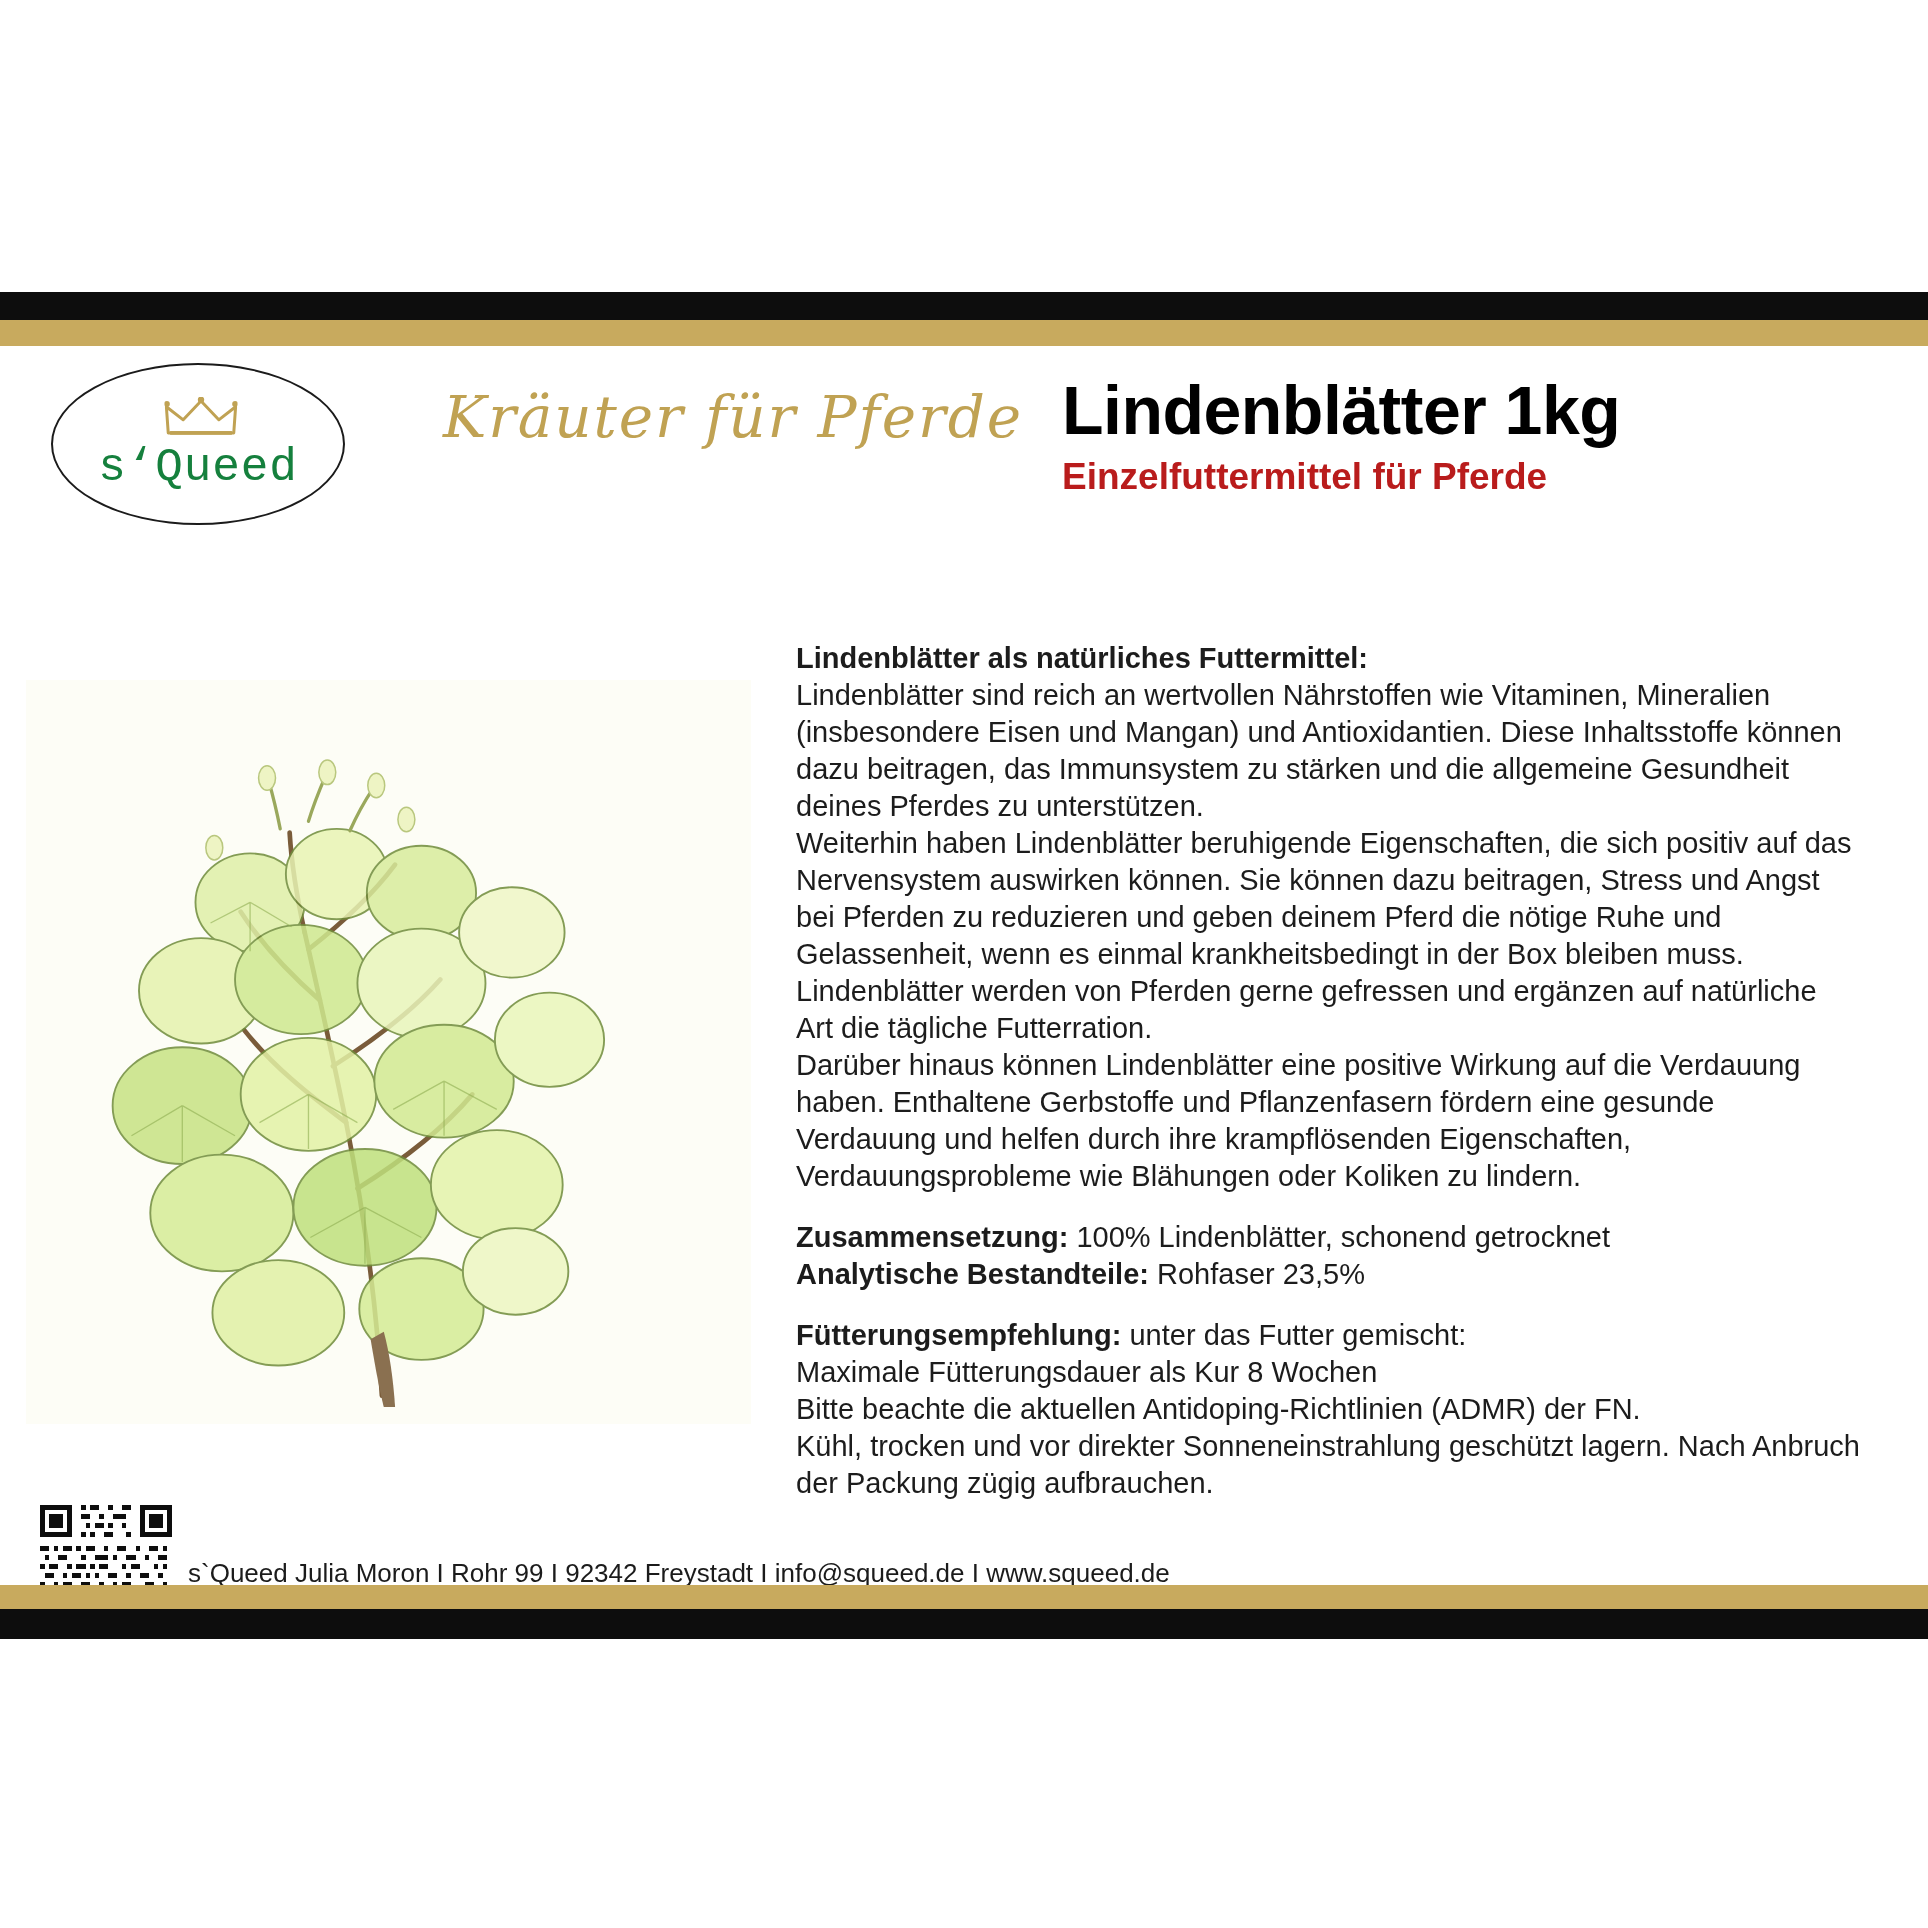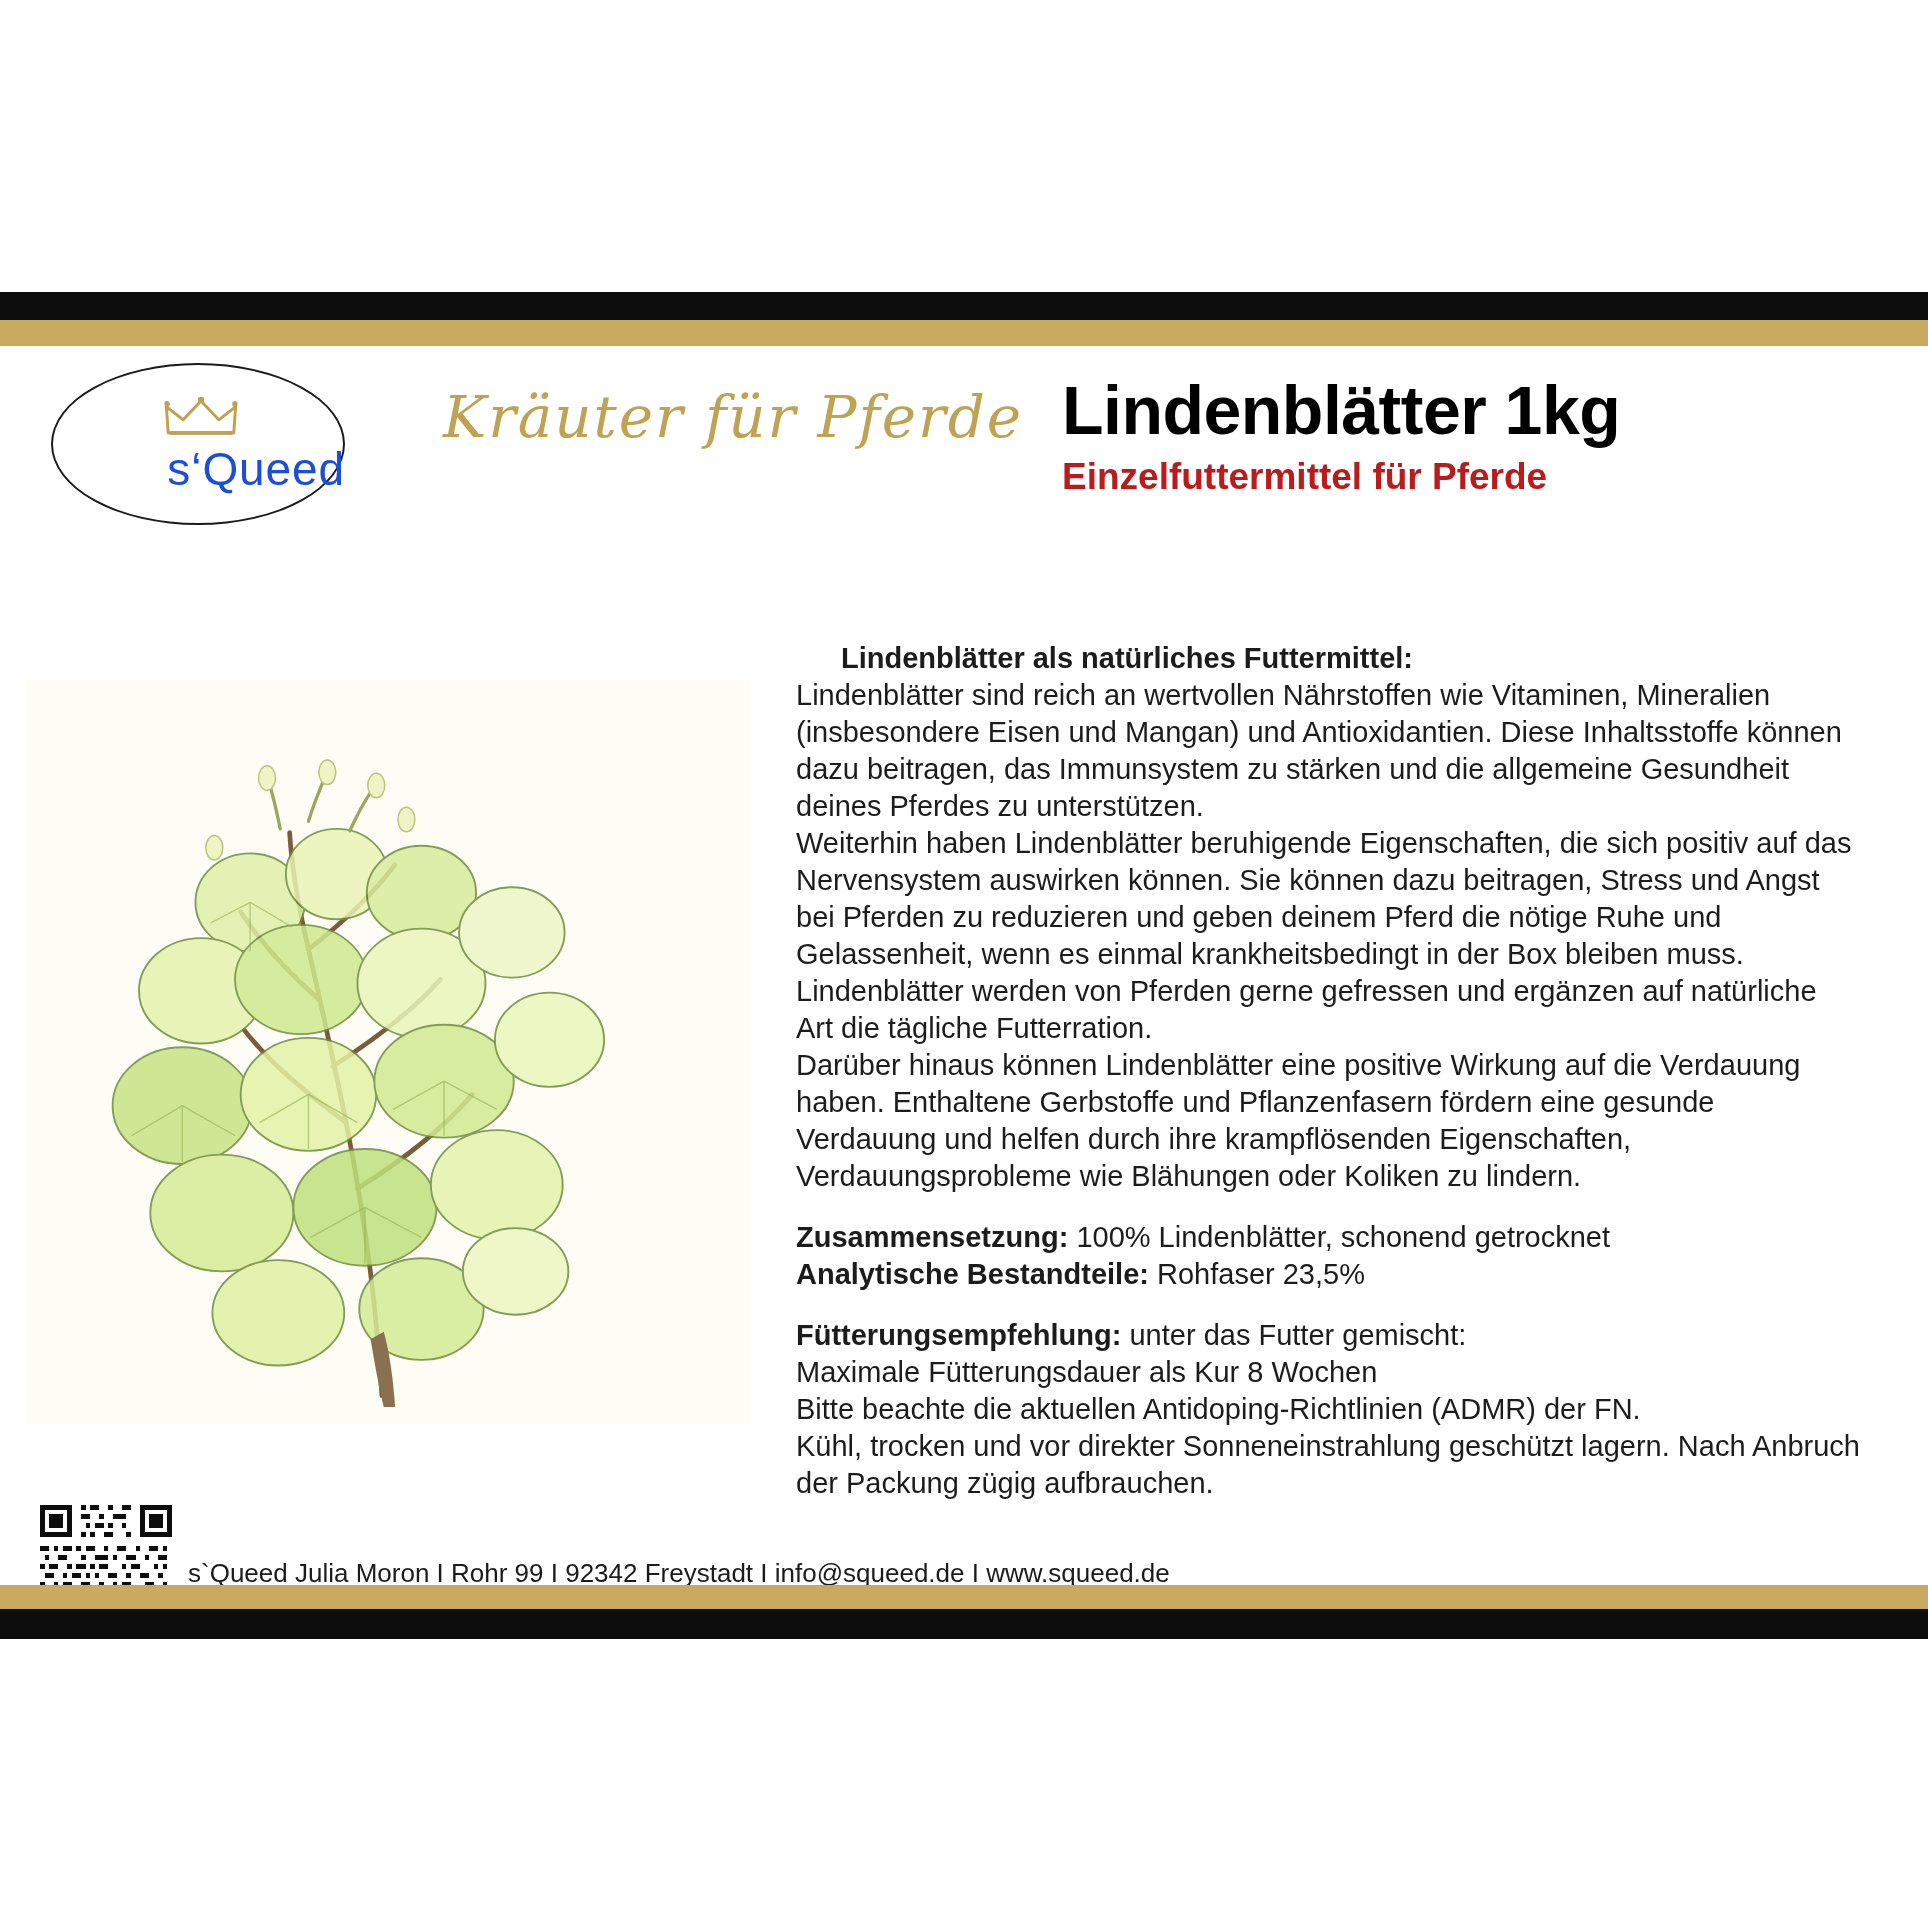--- a/index.html
+++ b/index.html
@@ -89,25 +89,25 @@
     top: 34px;
     transform: translateX(-50%);
     width: 73px;
     height: 40px;
   }
   .logo-text {
     position: absolute;
     left: 0;
     top: 79px;
     width: 294px;
-    text-align: right;
-    font-family: Liberation Sans, sans-serif;
+    text-align: center;
+    font-family: Liberation Mono, monospace;
     font-size: 46px;
     letter-spacing: 0.9px;
-    color: #1d4ed8;
+    color: #15803d;
   }
 
   .script {
     position: absolute;
     left: 443px;
     top: 36px;
     width: 603px;
     height: 122px;
     color: #c0a253;
     font-family: "DejaVu Serif", serif;
@@ -153,21 +153,21 @@
   .copy {
     position: absolute;
     left: 796px;
     top: 348px;
     width: 1064px;
     font-size: 29px;
     line-height: 1.275;
     color: #1c1c1c;
   }
   .copy p { margin: 0; }
-  .copy .lead-head { font-weight: bold; margin-left: 45px; }
+  .copy .lead-head { font-weight: bold; }
   .gap { height: 24.5px; }
   .bold { font-weight: bold; }
 
   
   .qr {
     position: absolute;
     left: 40px;
     top: 1213px;
     width: 132px;
     height: 132px;

